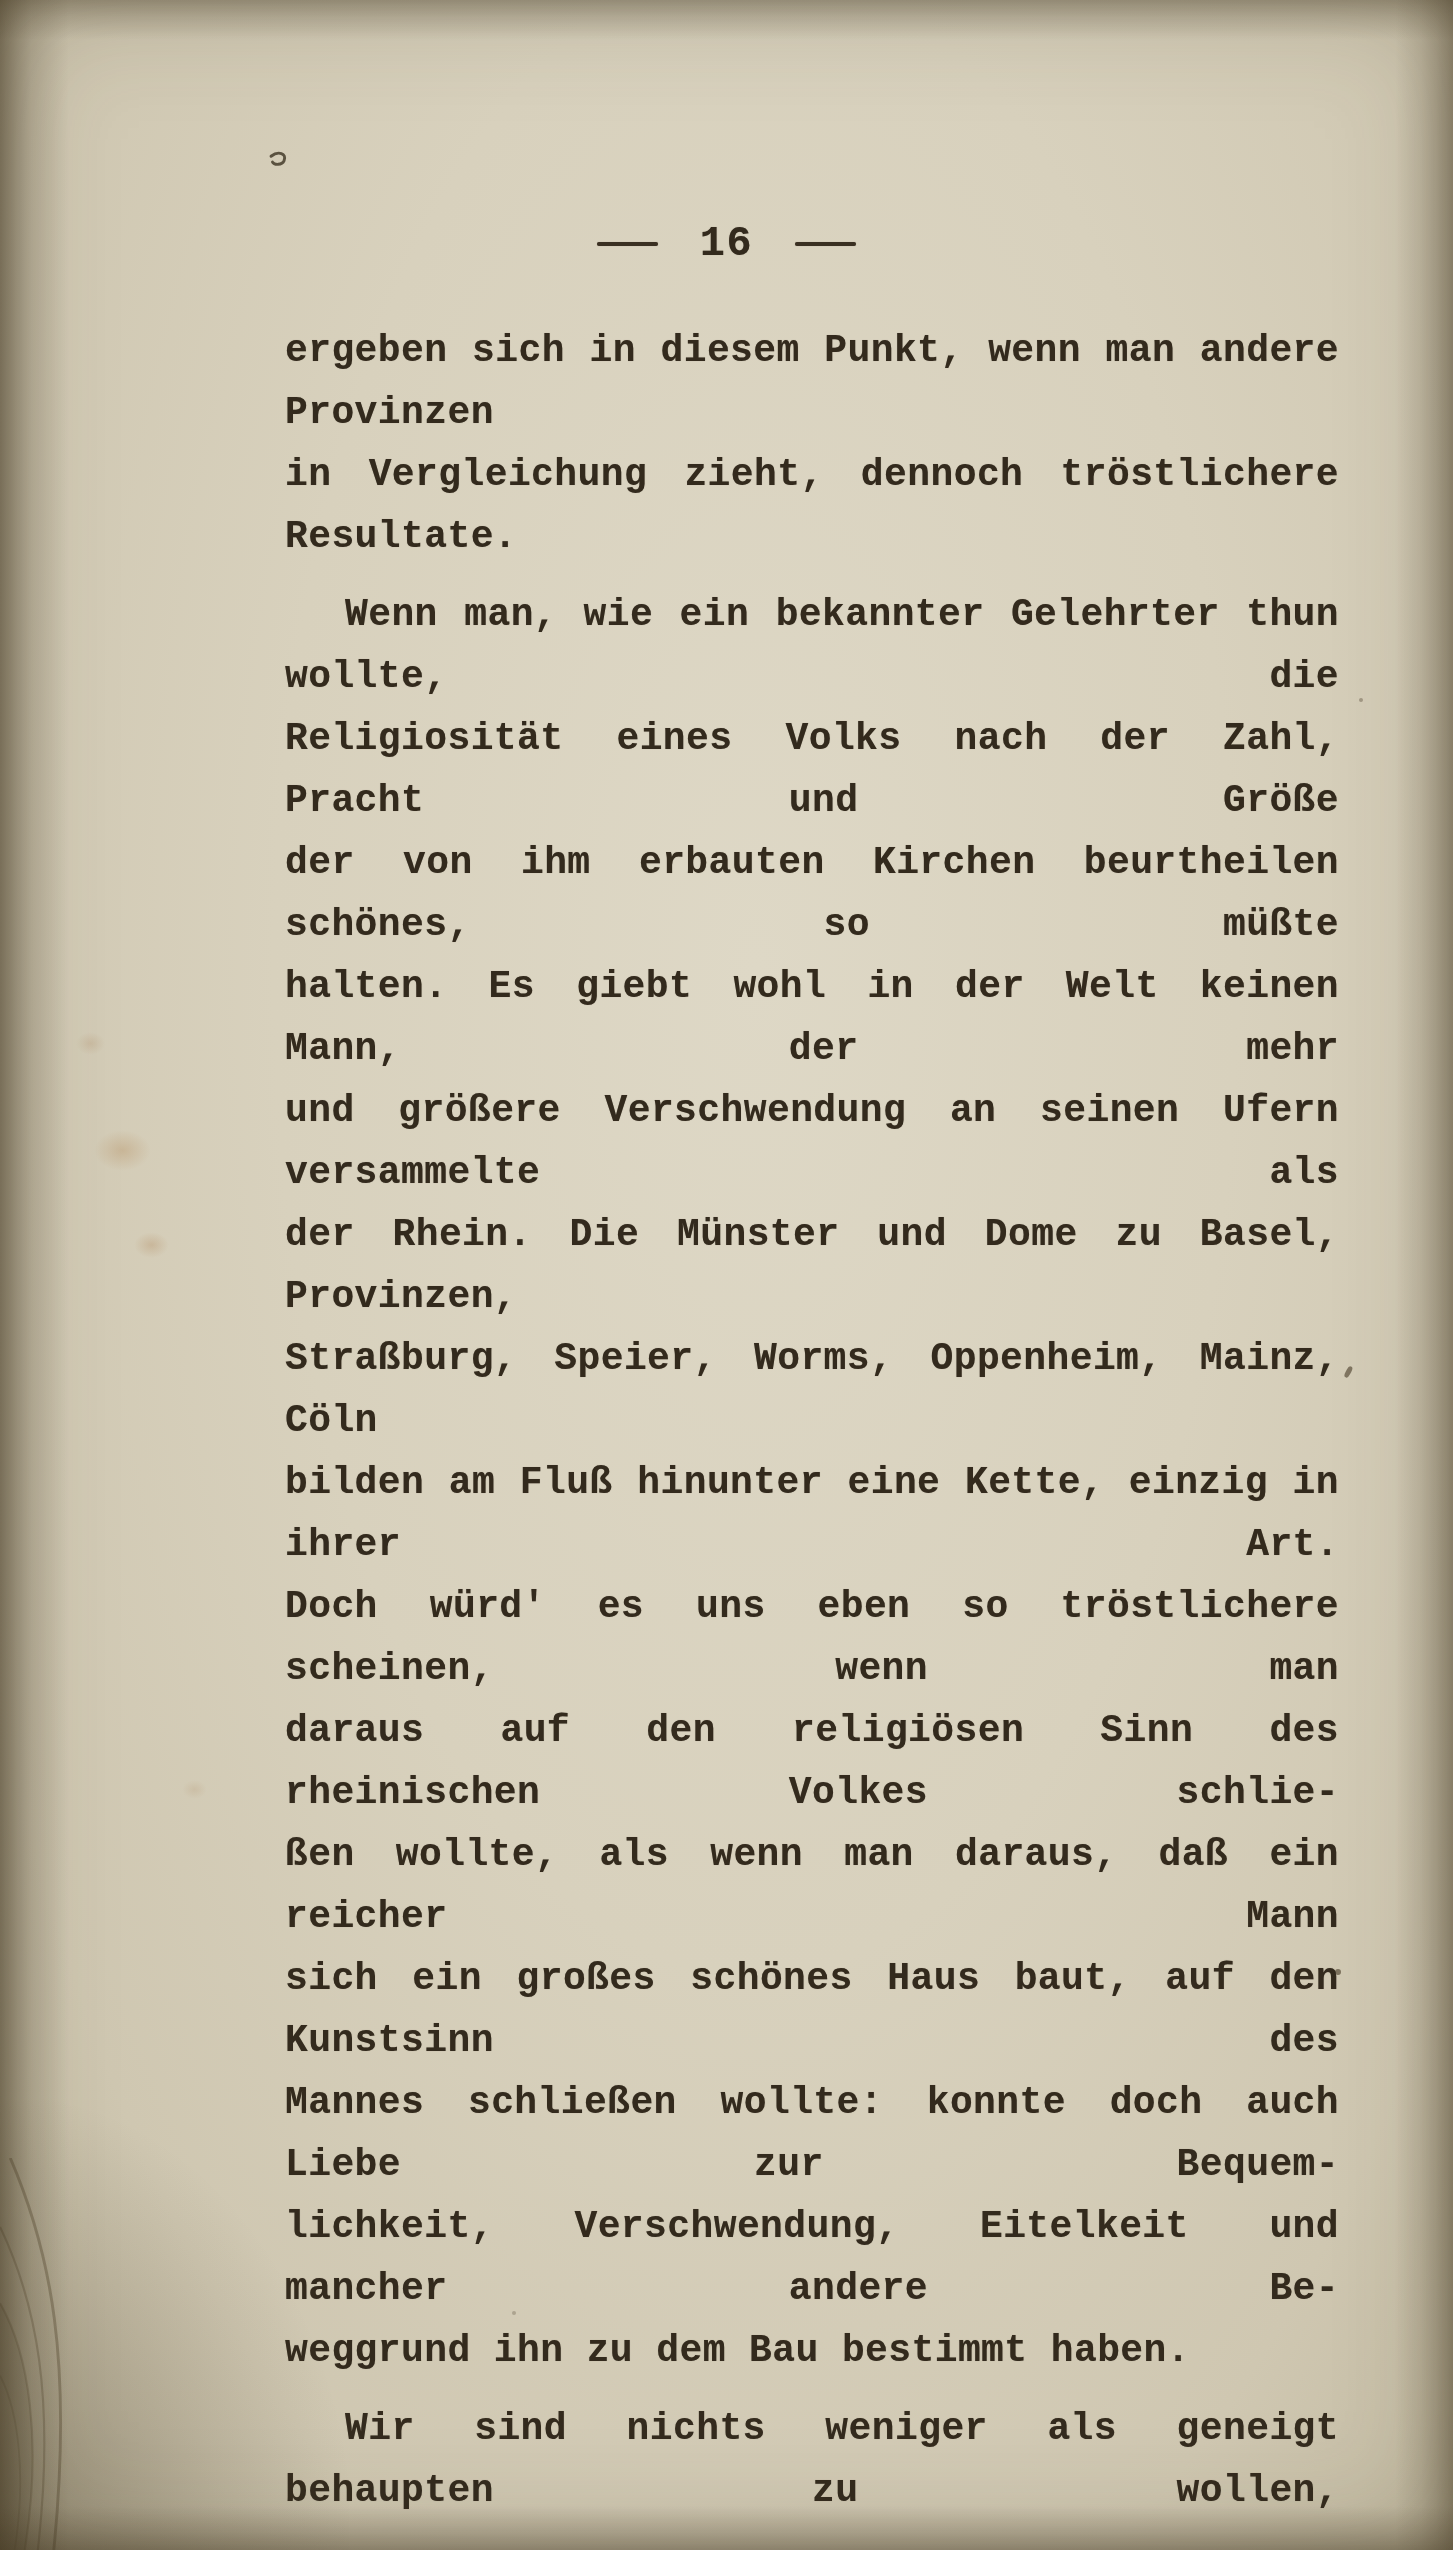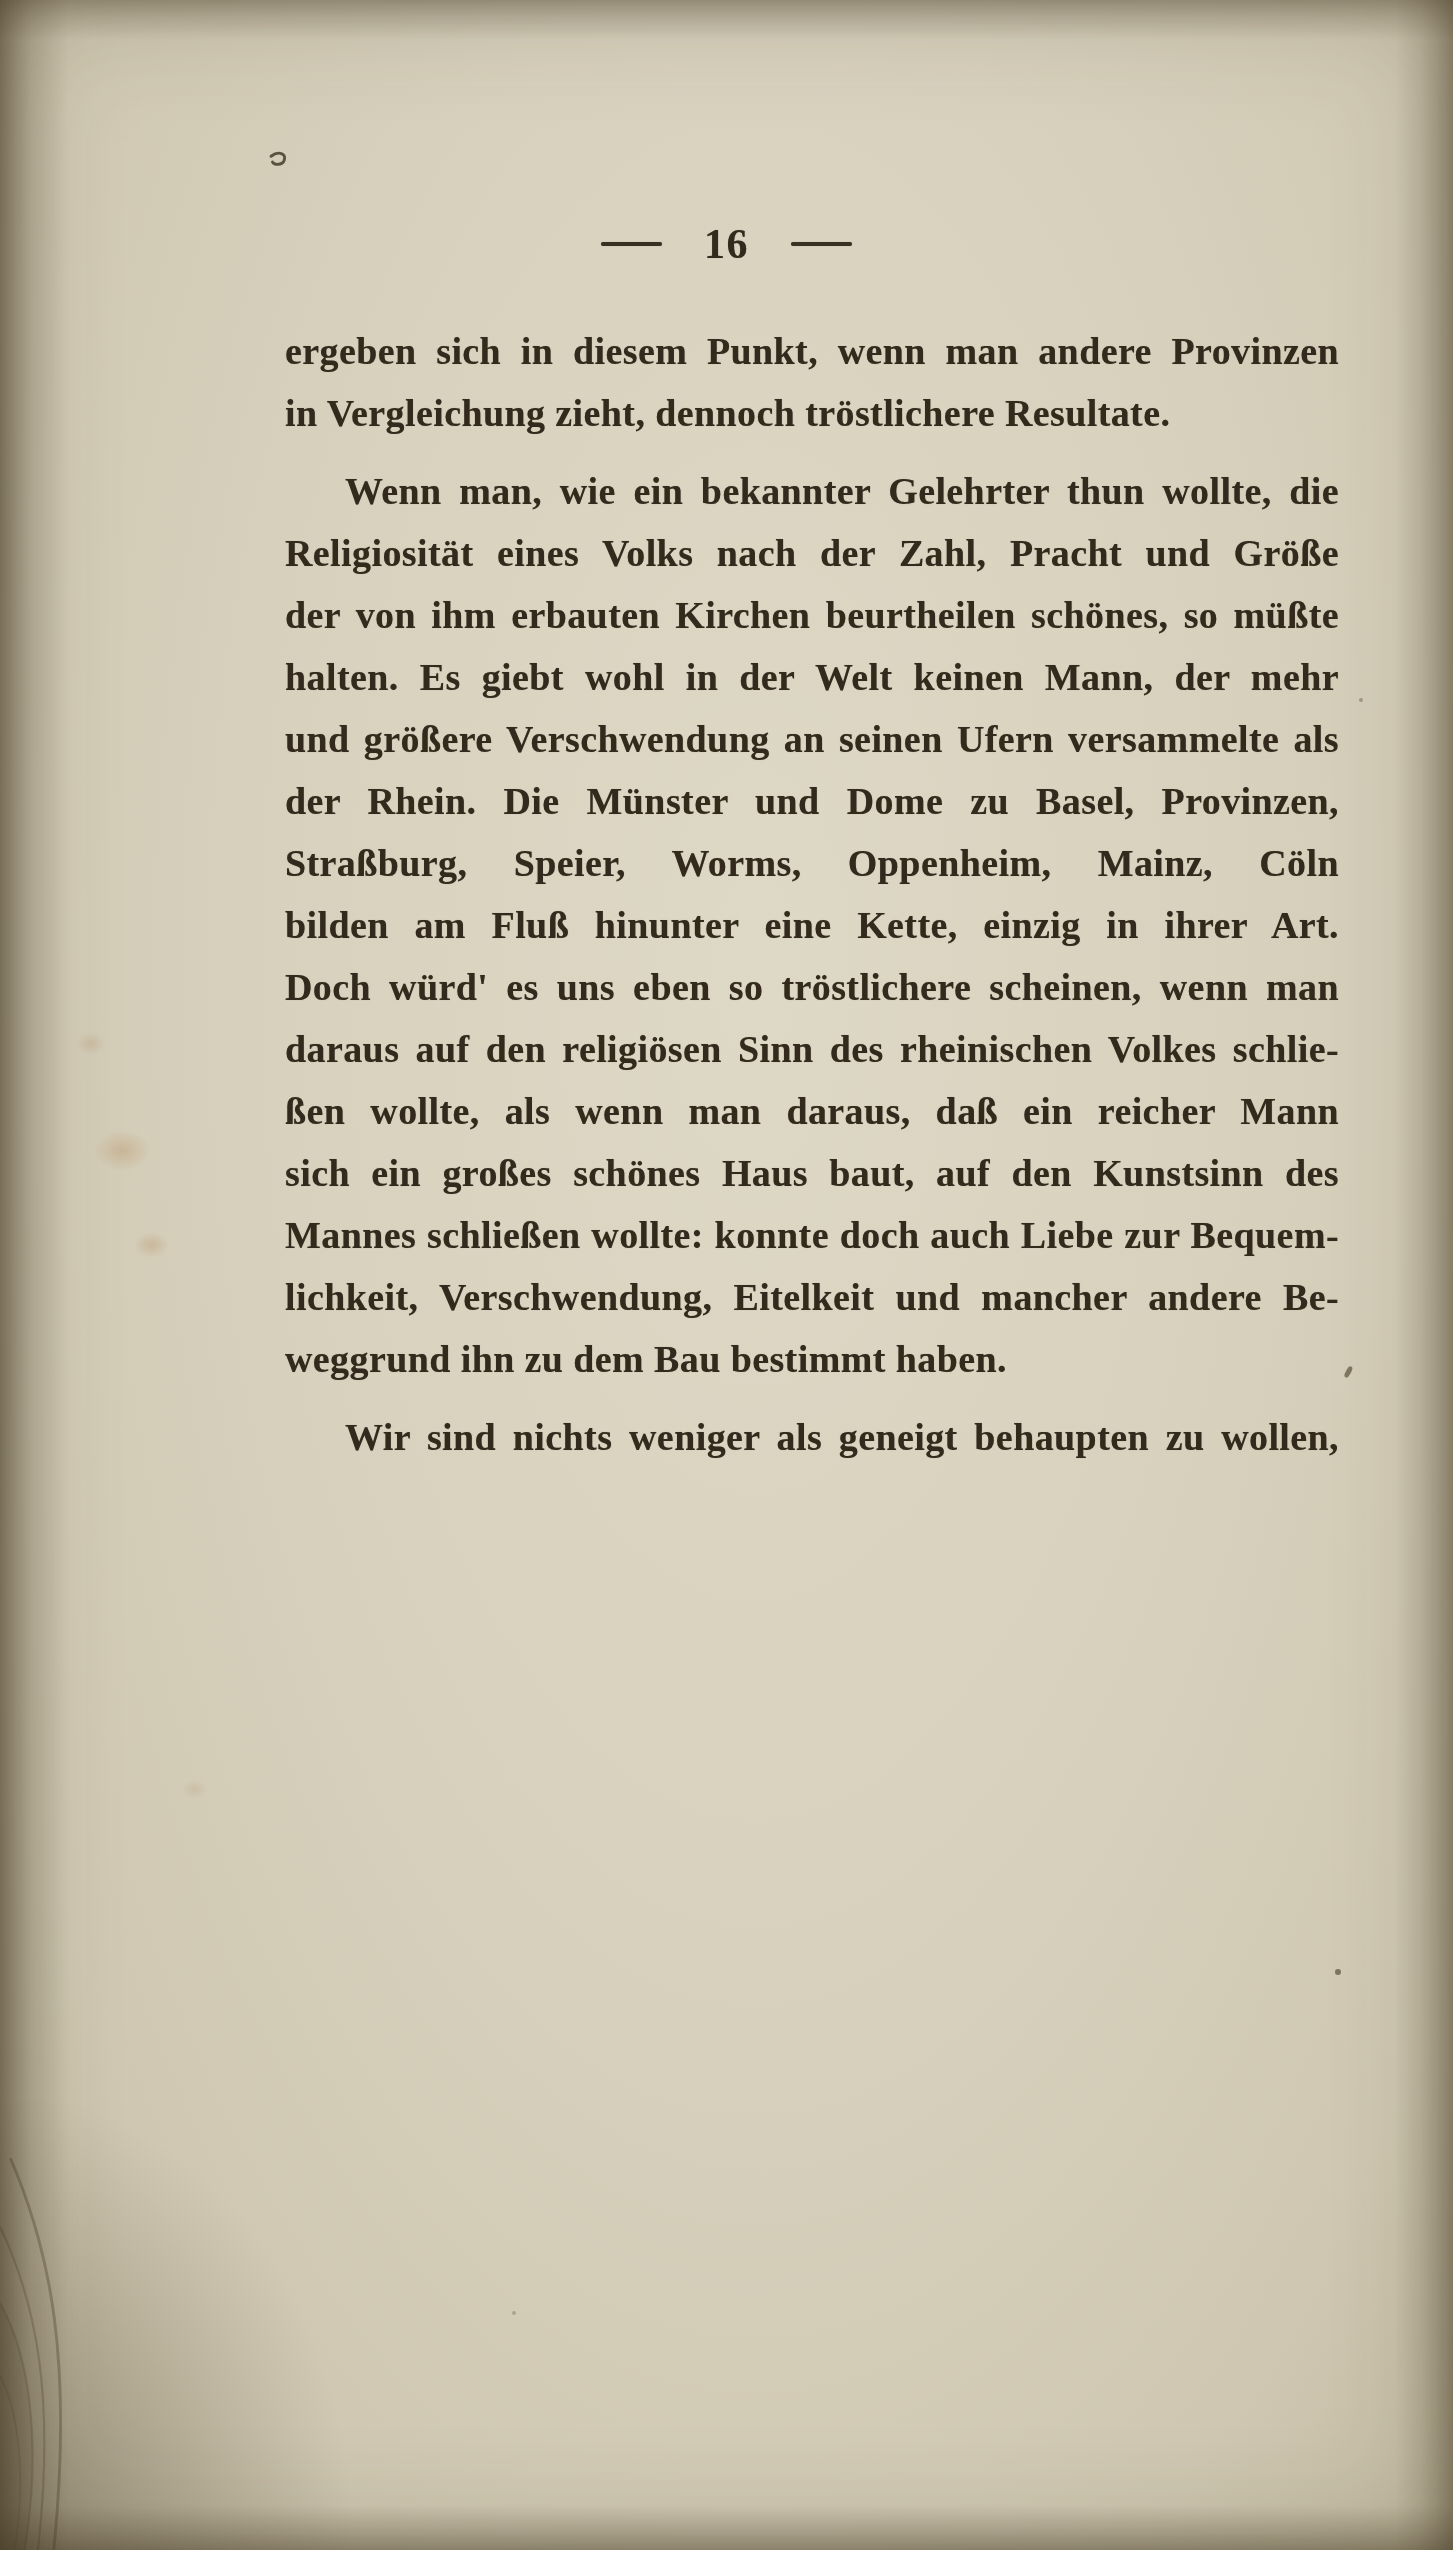--- a/index.html
+++ b/index.html
@@ -7,21 +7,21 @@
     padding: 0;
     background: #8a8270;
   }
   .page {
     position: relative;
     width: 1453px;
     height: 2550px;
     overflow: hidden;
     background: radial-gradient(ellipse at 52% 38%, #ded8c6 0%, #d8d1bd 45%, #cfc7b1 78%, #c0b89f 100%);
     box-shadow: inset 0 0 116px rgba(70, 58, 34, 0.28), inset 0 0 17.4px rgba(70, 58, 34, 0.15);
-    font-family: Liberation Serif, serif;
+    font-family: Liberation Mono, monospace;
     color: #332a1d;
   }
 
   
   .edge { position: absolute; pointer-events: none; }
   .edge-left {
     left: 0; top: 0; bottom: 0; width: 69px;
     background: linear-gradient(90deg, rgba(62,50,28,0.50) 0%, rgba(62,50,28,0.18) 45%, rgba(62,50,28,0) 100%);
   }
   .edge-top {

